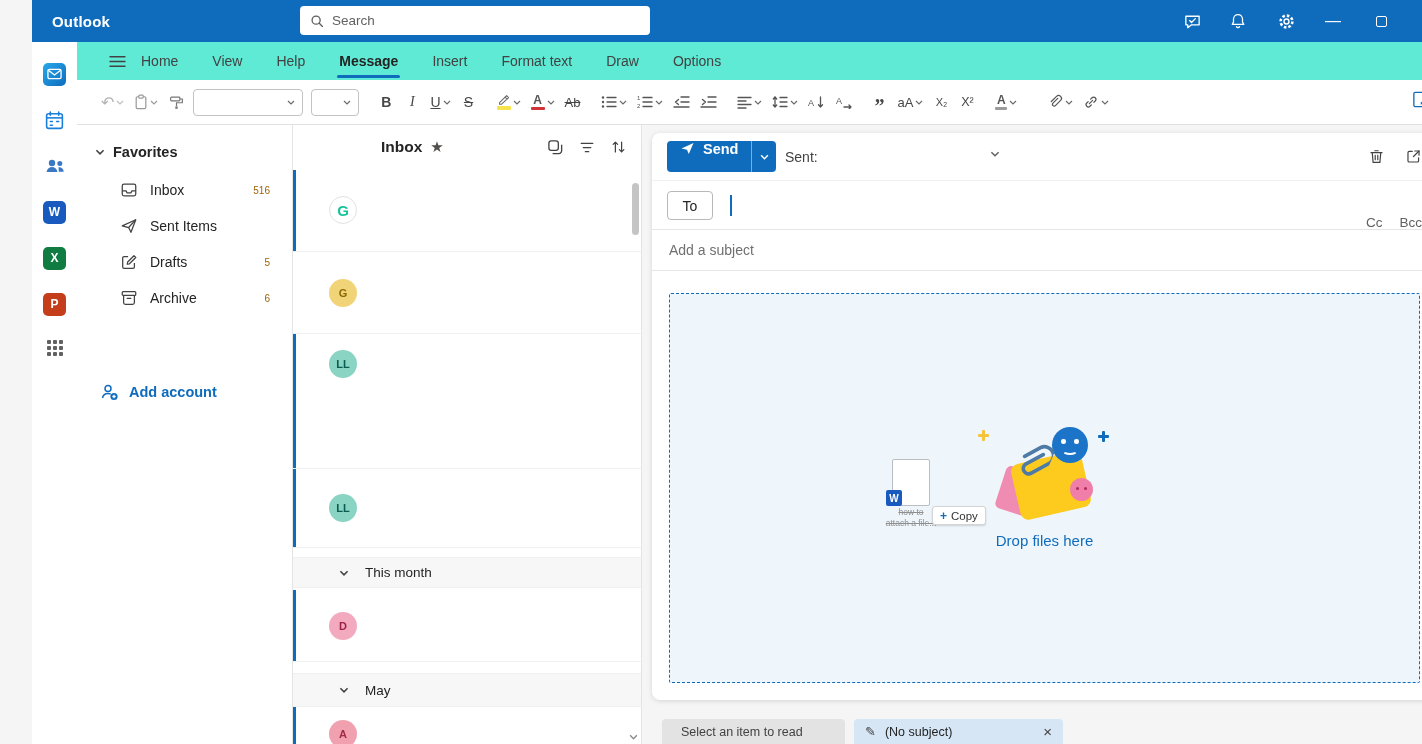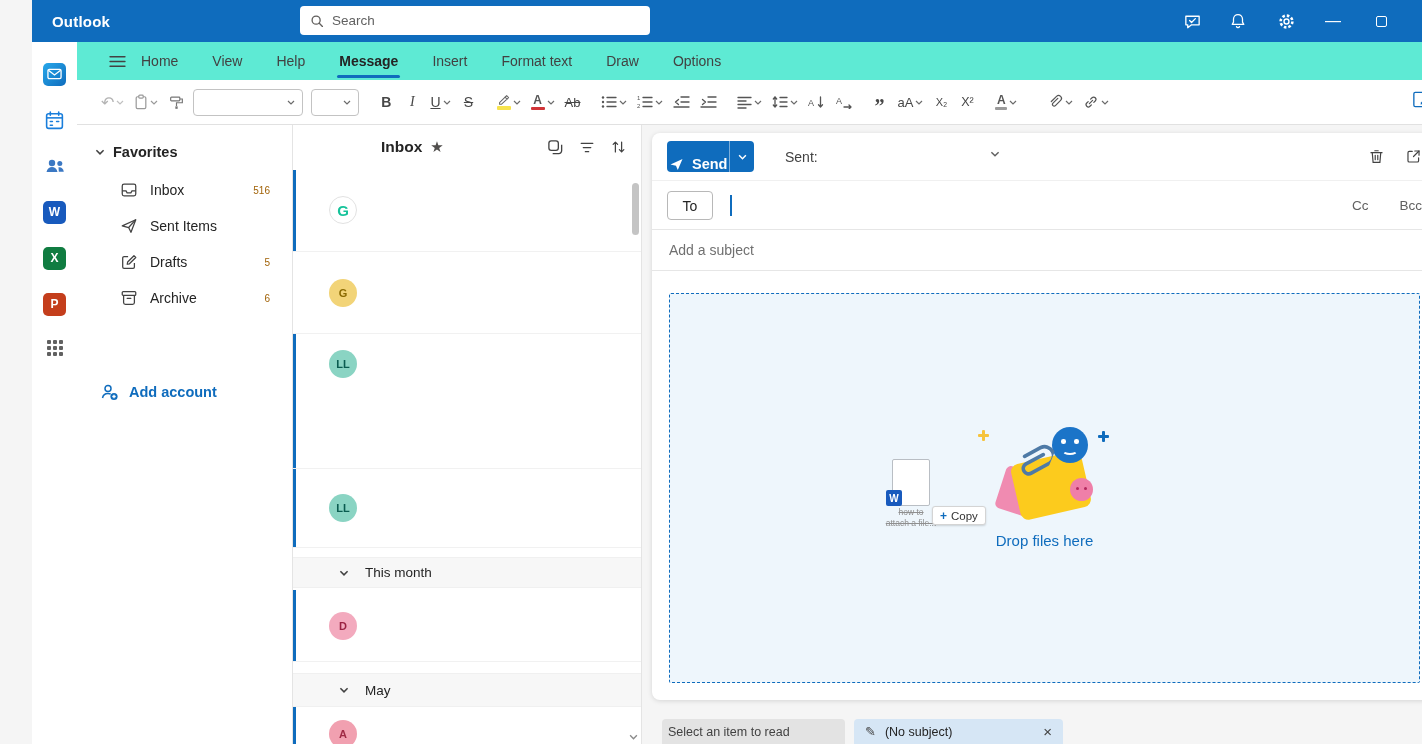--- a/index.html
+++ b/index.html
@@ -68,29 +68,29 @@
   .av-pinka { background:#f1a0b0; color:#a02b45; }
   .lsec { position:absolute; left:0; width:100%; background:#f7f7f7; border-top:1px solid #f0f0f0; border-bottom:1px solid #f0f0f0; display:flex; align-items:center; padding-left:46px; gap:16px; }
   .lsec-label { font-size:13.5px; font-weight:400; color:#242424; }
   .scroll-thumb { position:absolute; right:2px; top:58px; width:7px; height:52px; border-radius:4px; background:#c4c4c4; }
   .scroll-arrow { position:absolute; right:3px; bottom:4px; color:#8a8a8a; }
 
   
   .compose-card { position:absolute; left:620px; top:133px; width:788px; height:567px; background:#fff; border-radius:8px; box-shadow:0 1px 5px rgba(0,0,0,.13); }
   .compose-header { position:absolute; left:0; top:0; width:100%; height:48px; border-bottom:1px solid #f0f0f0; }
   .send-btn { position:absolute; left:15px; top:8px; height:31px; display:flex; align-items:stretch; background:#0f6cbd; border-radius:4px; color:#fff; overflow:hidden; }
-  .send-main { display:flex; align-items:flex-end; gap:8px; padding:0 2px; font-size:14.5px; font-weight:700; }
+  .send-main { display:flex; align-items:flex-start; gap:8px; padding:0 13px; font-size:14.5px; font-weight:700; }
   .send-split { width:25px; display:flex; align-items:center; justify-content:center; border-left:1px solid rgba(255,255,255,.45); }
   .from-ctl { position:absolute; left:133px; top:8px; height:31px; display:flex; align-items:center; font-size:14px; color:#424242; }
   .from-chev { position:absolute; left:338px; top:18px; }
   .hdr-icons { position:absolute; right:18px; top:8px; height:31px; display:flex; align-items:center; gap:20px; color:#424242; }
   .to-row { position:absolute; left:0; top:48px; width:100%; height:49px; border-bottom:1px solid #e6e6e6; }
   .to-btn { position:absolute; left:15px; top:10px; width:46px; height:29px; border:1px solid #b8b8b8; border-radius:4px; display:flex; align-items:center; justify-content:center; font-size:14px; font-weight:500; color:#242424; background:#fff; }
   .caret { position:absolute; left:78px; top:14px; width:2px; height:21px; background:#0f6cbd; }
-  .ccbcc { position:absolute; right:18px; top:0; height:49px; display:flex; align-items:center; gap:31px; font-size:13.5px; color:#616161; }
+  .ccbcc { position:absolute; right:18px; top:0; height:49px; display:flex; align-items:flex-end; gap:17px; font-size:13.5px; color:#616161; }
   .subject-row { position:absolute; left:0; top:97px; width:100%; height:41px; border-bottom:1px solid #e6e6e6; display:flex; align-items:center; padding-left:17px; font-size:14px; color:#707070; }
   .dropzone { position:absolute; left:17px; top:160px; width:751px; height:390px; background:#eef6fc; border:1px dashed #0f6cbd; border-radius:2px; }
   .drop-label { position:absolute; left:0; top:238px; width:100%; text-align:center; font-size:15px; color:#0f6cbd; }
 
   
   .doc-page { position:absolute; left:222px; top:165px; width:38px; height:47px; background:#fff; border:1px solid #b9bec4; border-radius:2px; }
   .doc-w { position:absolute; left:216px; top:196px; width:16px; height:16px; background:#185abd; color:#fff; font-size:10px; font-weight:700; display:flex; align-items:center; justify-content:center; border-radius:2px; }
   .doc-name { position:absolute; left:196px; width:90px; text-align:center; font-size:8.5px; color:#8f8f8f; text-decoration:line-through; line-height:1.25; }
   .copy-badge { position:absolute; left:262px; top:212px; height:19px; background:#fff; border:1px solid #d4d4d4; border-radius:3px; box-shadow:0 1px 2px rgba(0,0,0,.15); display:flex; align-items:center; gap:4px; padding:0 7px; }
   .copy-plus { color:#0f6cbd; font-size:12px; font-weight:700; }
@@ -104,21 +104,21 @@
   .pink-left { position:absolute; left:330px; top:175px; width:34px; height:44px; background:#f08bb1; border-radius:5px; transform:rotate(18deg); z-index:1; }
   .yellow-note { position:absolute; left:345px; top:163px; width:72px; height:57px; background:#fccb1d; border-radius:8px; transform:rotate(-13deg); z-index:2; }
   .pink-face { position:absolute; left:400px; top:184px; width:23px; height:23px; border-radius:50%; background:#ef7fa8; z-index:3; }
   .pink-face i { position:absolute; top:9px; width:3px; height:3px; border-radius:50%; background:#b3285e; }
   .smiley { position:absolute; left:382px; top:133px; width:36px; height:36px; border-radius:50%; background:#1b74c8; z-index:4; }
   .smiley i { position:absolute; top:12px; width:4.5px; height:4.5px; border-radius:50%; background:#fff; }
   .smiley .smile { position:absolute; left:10px; top:19px; width:16px; height:9px; border:2.5px solid transparent; border-bottom-color:#fff; border-radius:50%; background:none; }
   .clip { position:absolute; left:344px; top:146px; z-index:5; transform:rotate(22deg); }
 
   
-  .reading-bar { position:absolute; left:630px; top:719px; width:183px; height:25px; background:#e3e3e3; border-radius:4px 4px 0 0; display:flex; align-items:center; padding-left:6px; font-size:12.5px; color:#424242; }
+  .reading-bar { position:absolute; left:630px; top:719px; width:183px; height:25px; background:#e3e3e3; border-radius:4px 4px 0 0; display:flex; align-items:center; padding-left:19px; font-size:12.5px; color:#424242; }
   .draft-tab { position:absolute; left:822px; top:719px; width:209px; height:25px; background:#d6e6f5; border-radius:4px 4px 0 0; display:flex; align-items:center; gap:9px; padding:0 11px; font-size:12.5px; color:#242424; }
   .draft-close { margin-left:auto; font-size:15px; color:#424242; line-height:1; }
 </style>
 </head>
 <body>
 
 <div class="screen">
 
   <div class="titlebar">
     <div class="app-name">Outlook</div>

